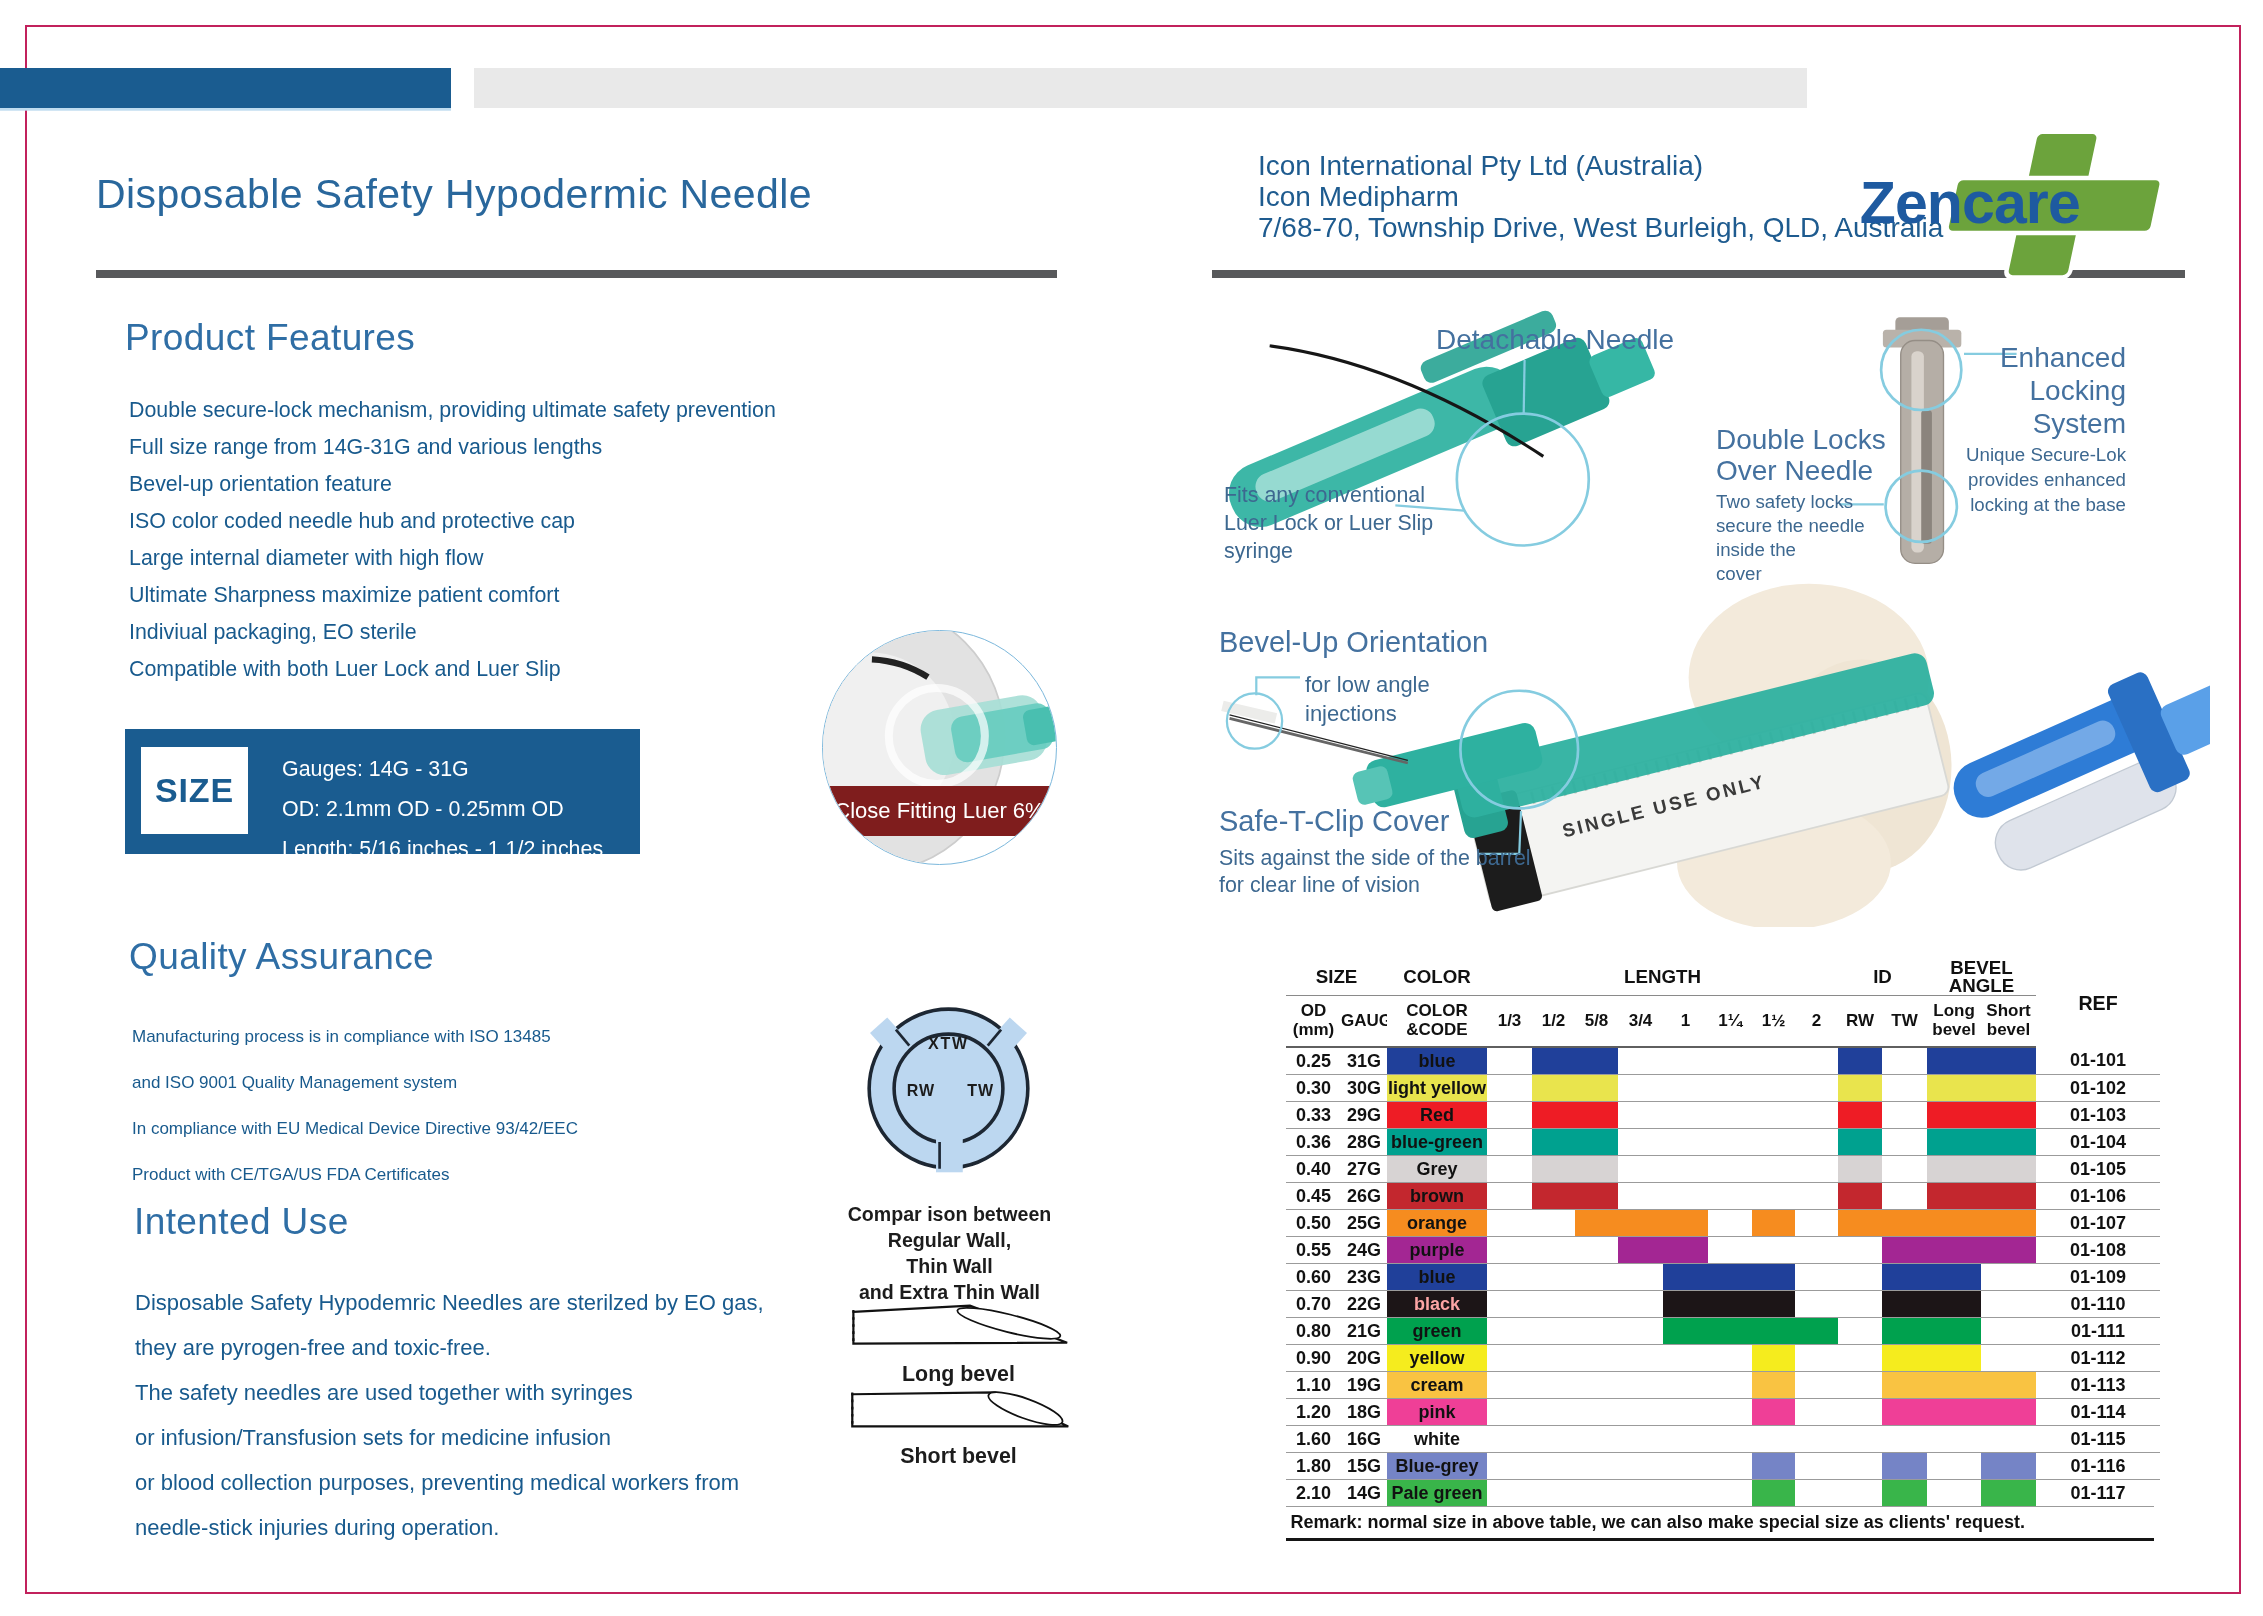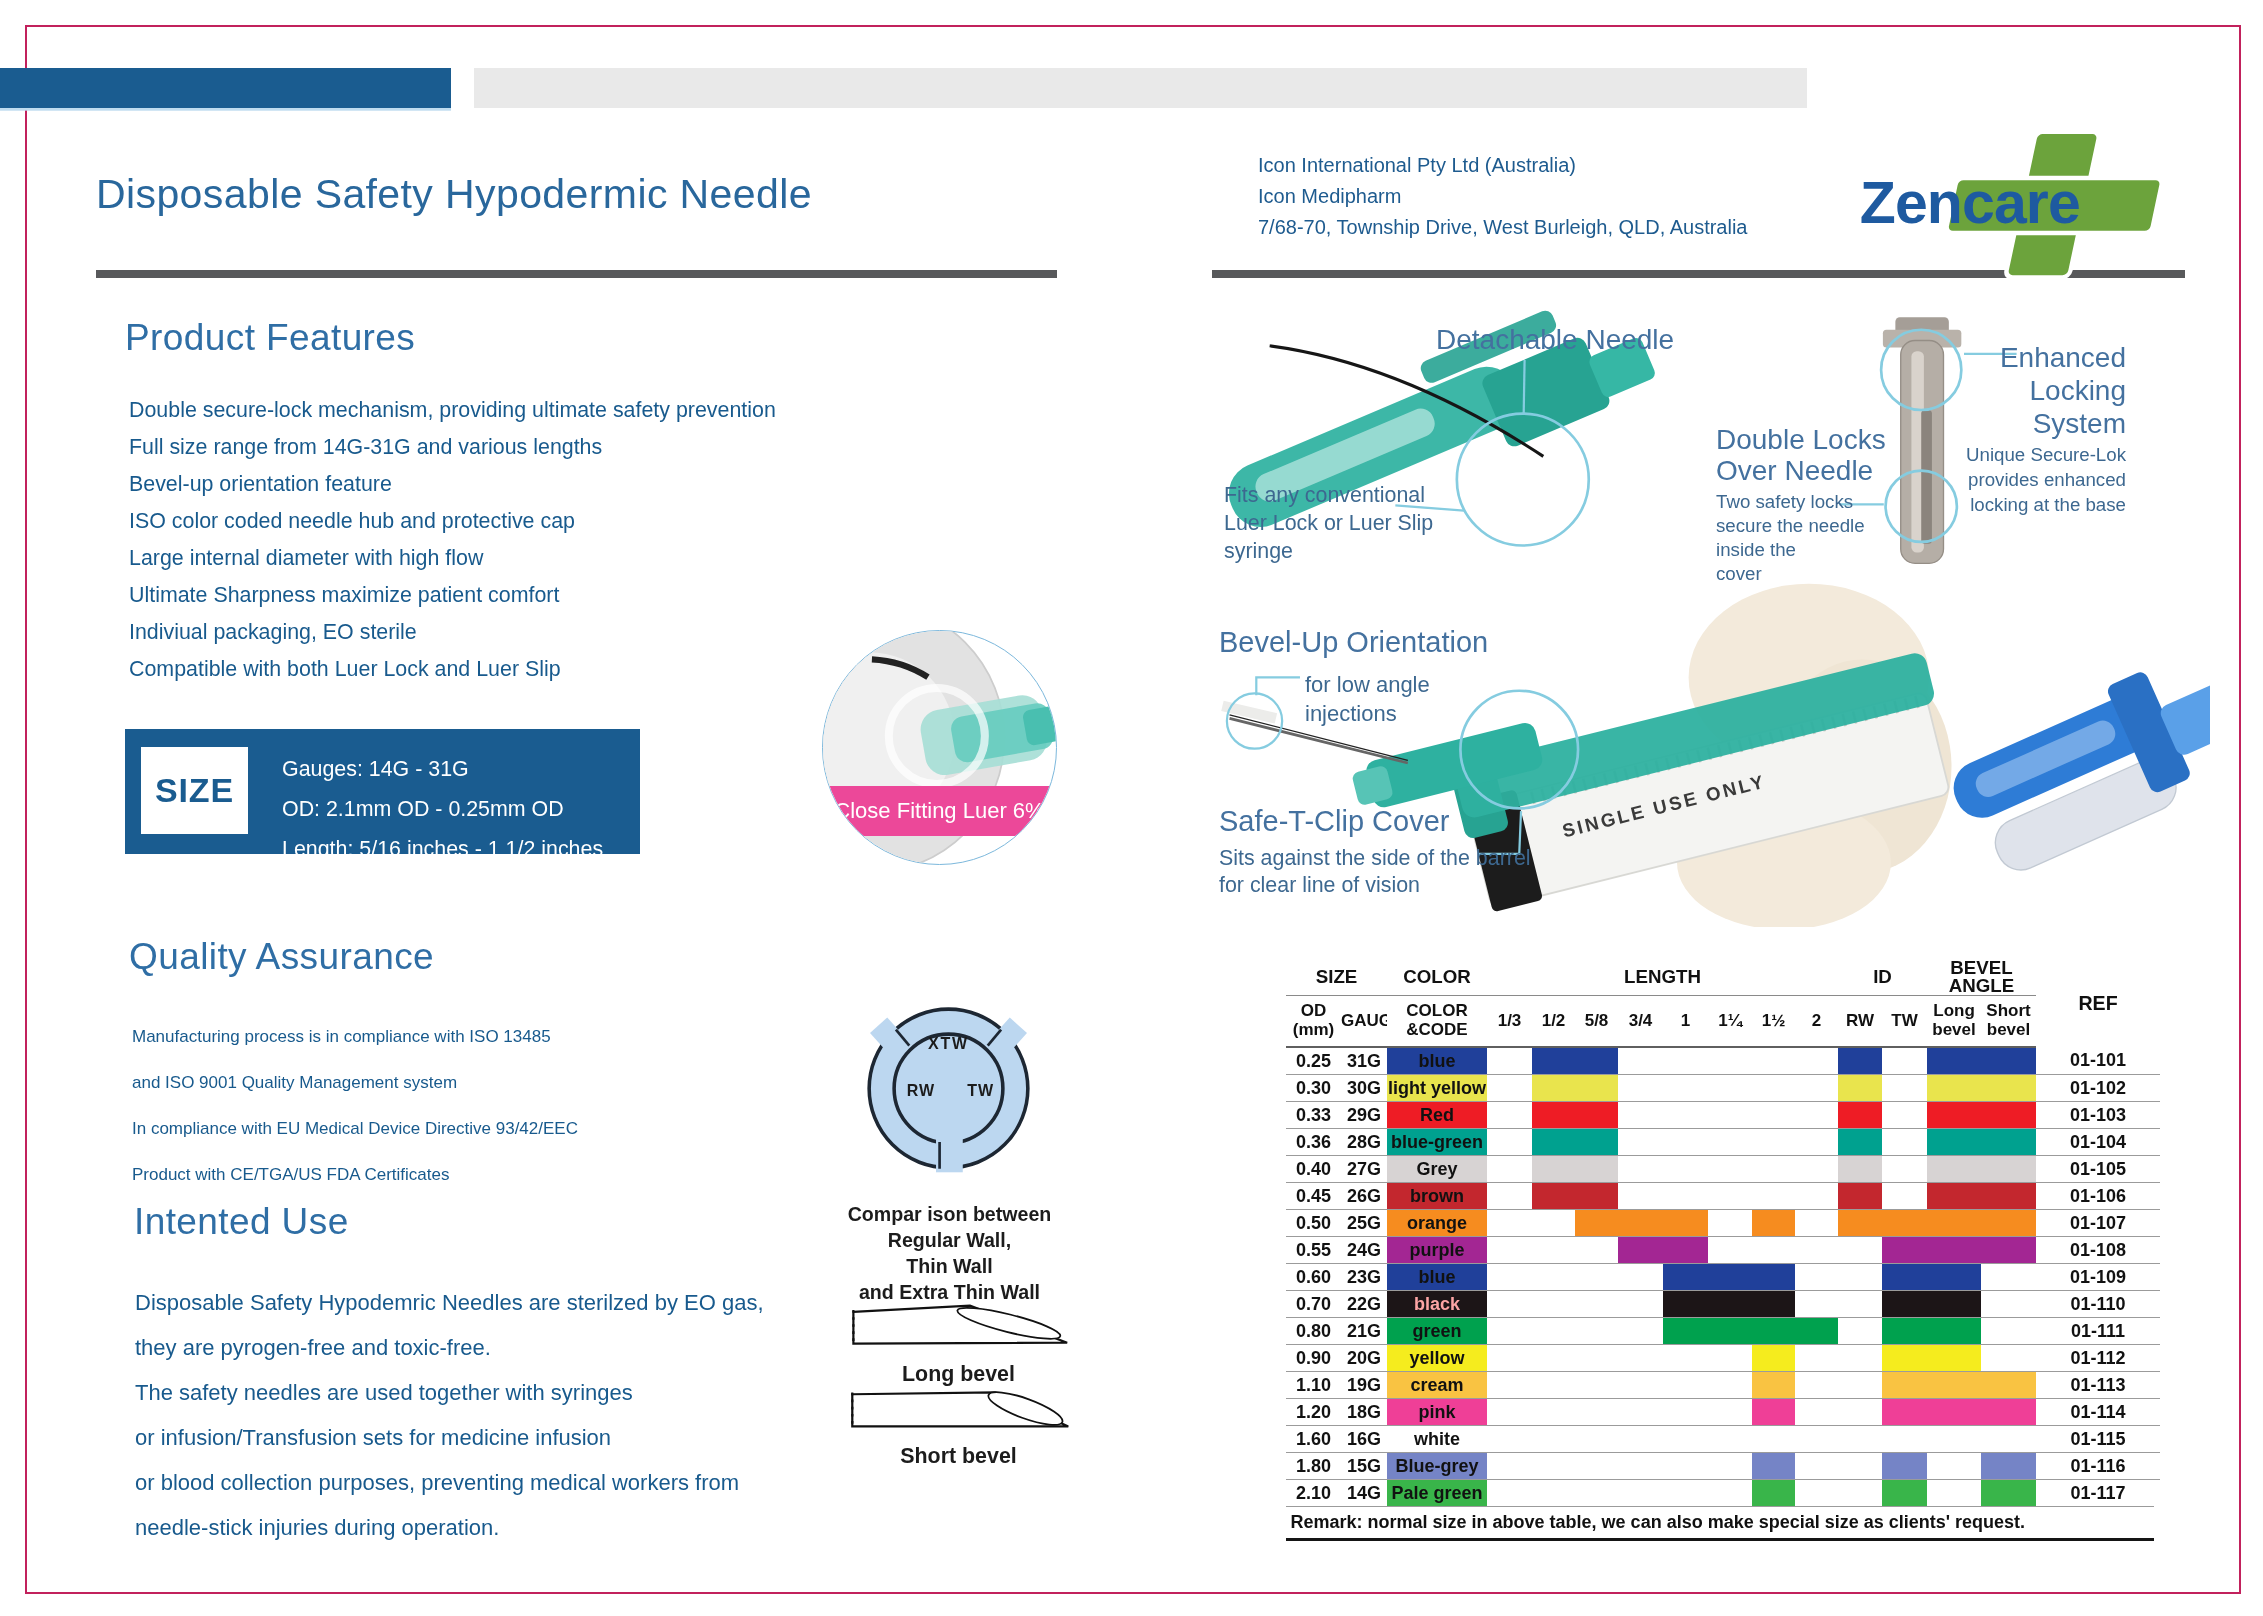--- a/index.html
+++ b/index.html
@@ -9,21 +9,21 @@
 
   
   #page-border{left:25px;top:25px;width:2212px;height:1565px;border:2.7px solid #C2215C;}
   #bar-blue{left:0;top:68px;width:451px;height:40px;background:#1A5C90;box-shadow:0 2.7px 0 #BFDCEF;}
   #bar-grey{left:474px;top:68px;width:1333px;height:40px;background:#E9E9E9;}
   #rule-left{left:96px;top:270px;width:961px;height:8px;background:#58595B;}
   #rule-right{left:1212px;top:270px;width:973px;height:8px;background:#58595B;}
 
   
   #title{left:96px;top:171px;font-size:41px;color:#29679C;letter-spacing:0.4px;}
-  #company{left:1258px;top:150px;font-size:20px;color:#1E5B8F;}
+  #company{left:1258px;top:150px;font-size:28px;color:#1E5B8F;}
   #company div{line-height:31px;}
   #logo{left:1858px;top:130px;width:348px;height:151px;}
   #logo-text{position:absolute;left:1.8px;top:39px;font-size:59px;font-weight:800;color:#1E5AA0;letter-spacing:-0.9px;}
 
   
   .h2{font-size:37px;color:#2F6EA5;letter-spacing:0.4px;}
   #features-h{left:125px;top:317px;}
   #quality-h{left:129px;top:936px;}
   #intended-h{left:134px;top:1201px;}
 
@@ -39,21 +39,21 @@
   #size-box{left:125px;top:729px;width:515px;height:125px;background:#1A5C90;}
   #size-label-box{position:absolute;left:16px;top:18px;width:107px;height:87px;background:#fff;
                   display:flex;align-items:center;justify-content:center;}
   #size-label{font-size:34px;font-weight:800;color:#1A5C90;letter-spacing:0.9px;}
   #size-lines{position:absolute;left:157px;top:19.6px;color:#fff;font-size:21.4px;}
   #size-lines div{line-height:40px;}
 
   
   #luer-circle{left:822px;top:630px;width:233px;height:233px;border-radius:50%;overflow:hidden;
                border:1.8px solid #7CB8DC;background:#fff;}
-  #luer-band{position:absolute;left:0;top:155px;width:233px;height:50px;background:#ec4899;
+  #luer-band{position:absolute;left:0;top:155px;width:233px;height:50px;background:#7f1d1d;
              display:flex;align-items:center;justify-content:center;z-index:3;}
   #luer-band span{color:#fff;font-size:22px;}
 
   
   #wall-caption{left:829px;top:1201px;width:241px;text-align:center;color:#1c1c1c;
                 font-size:19.6px;font-weight:700;}
   #wall-caption div{line-height:26px;}
   .bevel-label{width:241px;text-align:center;color:#1c1c1c;font-size:21.4px;font-weight:700;}
   #long-label{left:838px;top:1362px;}
   #short-label{left:838px;top:1444px;}

